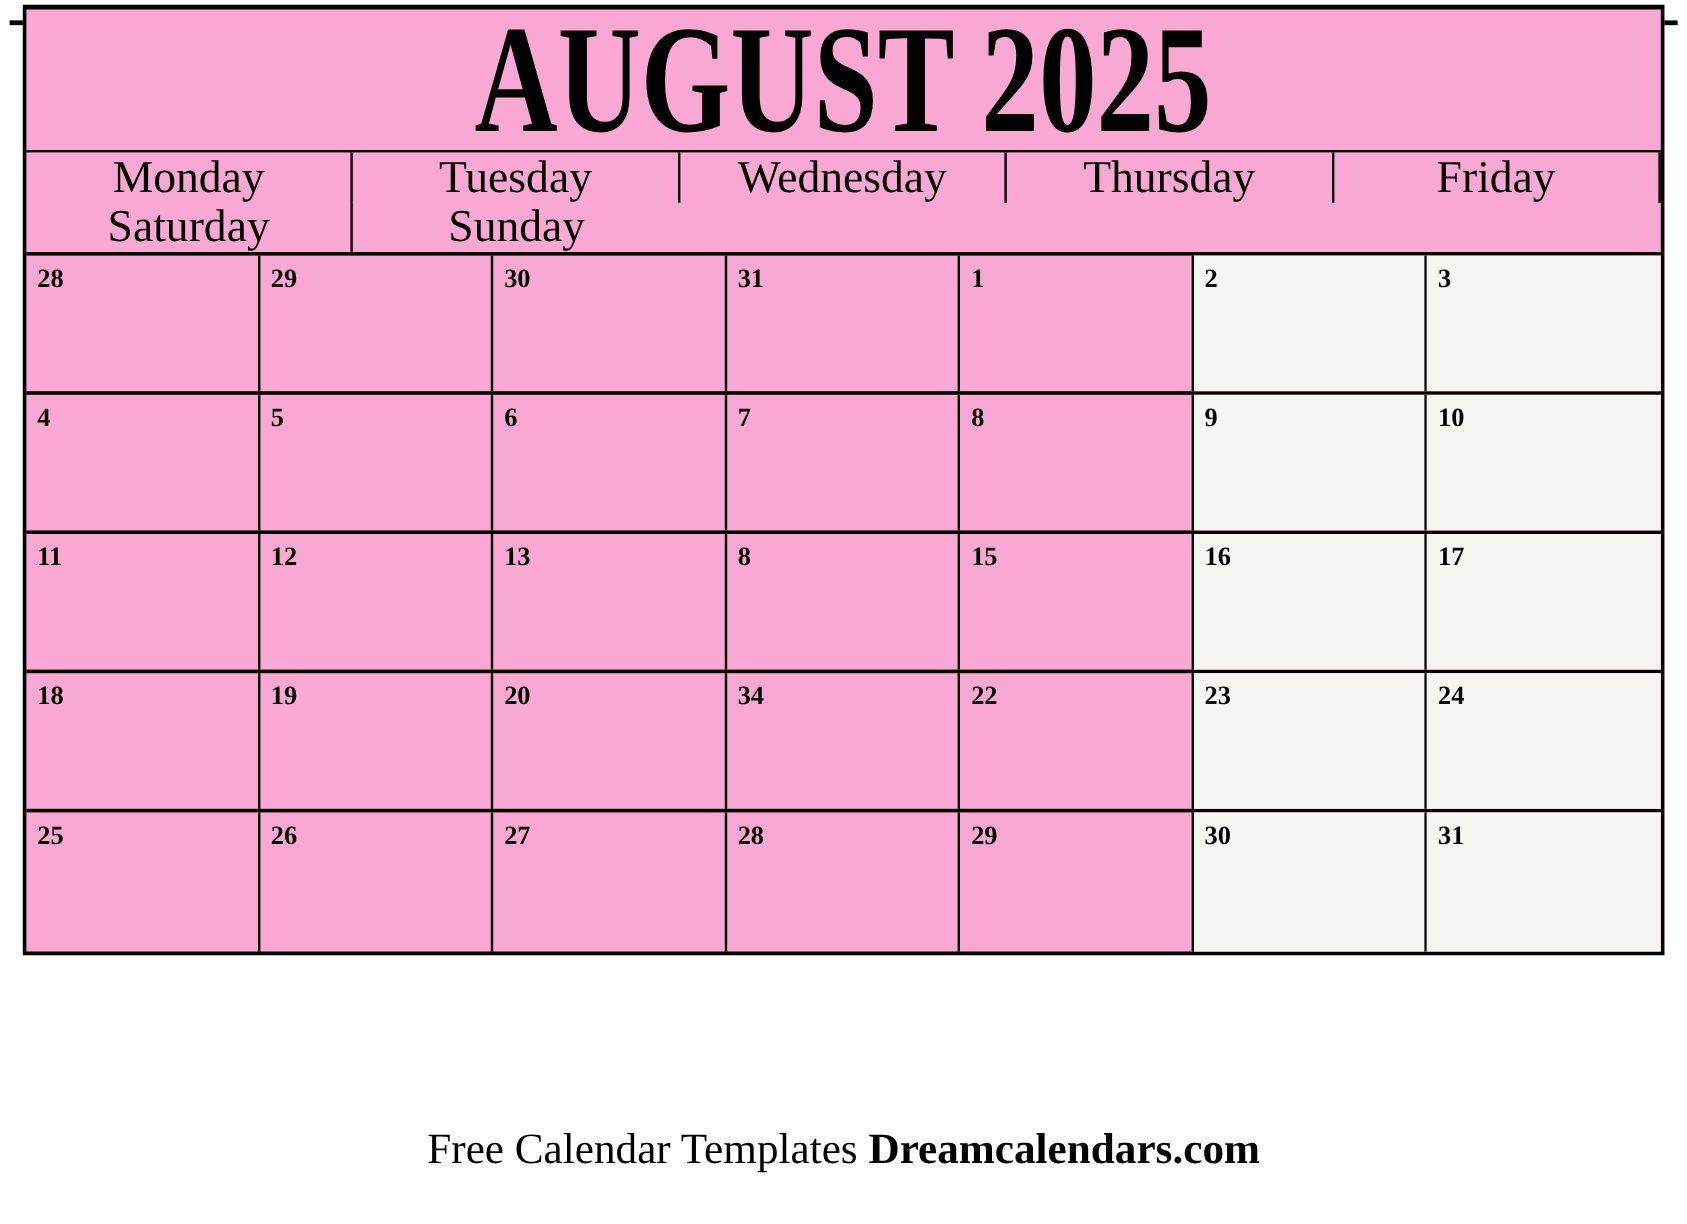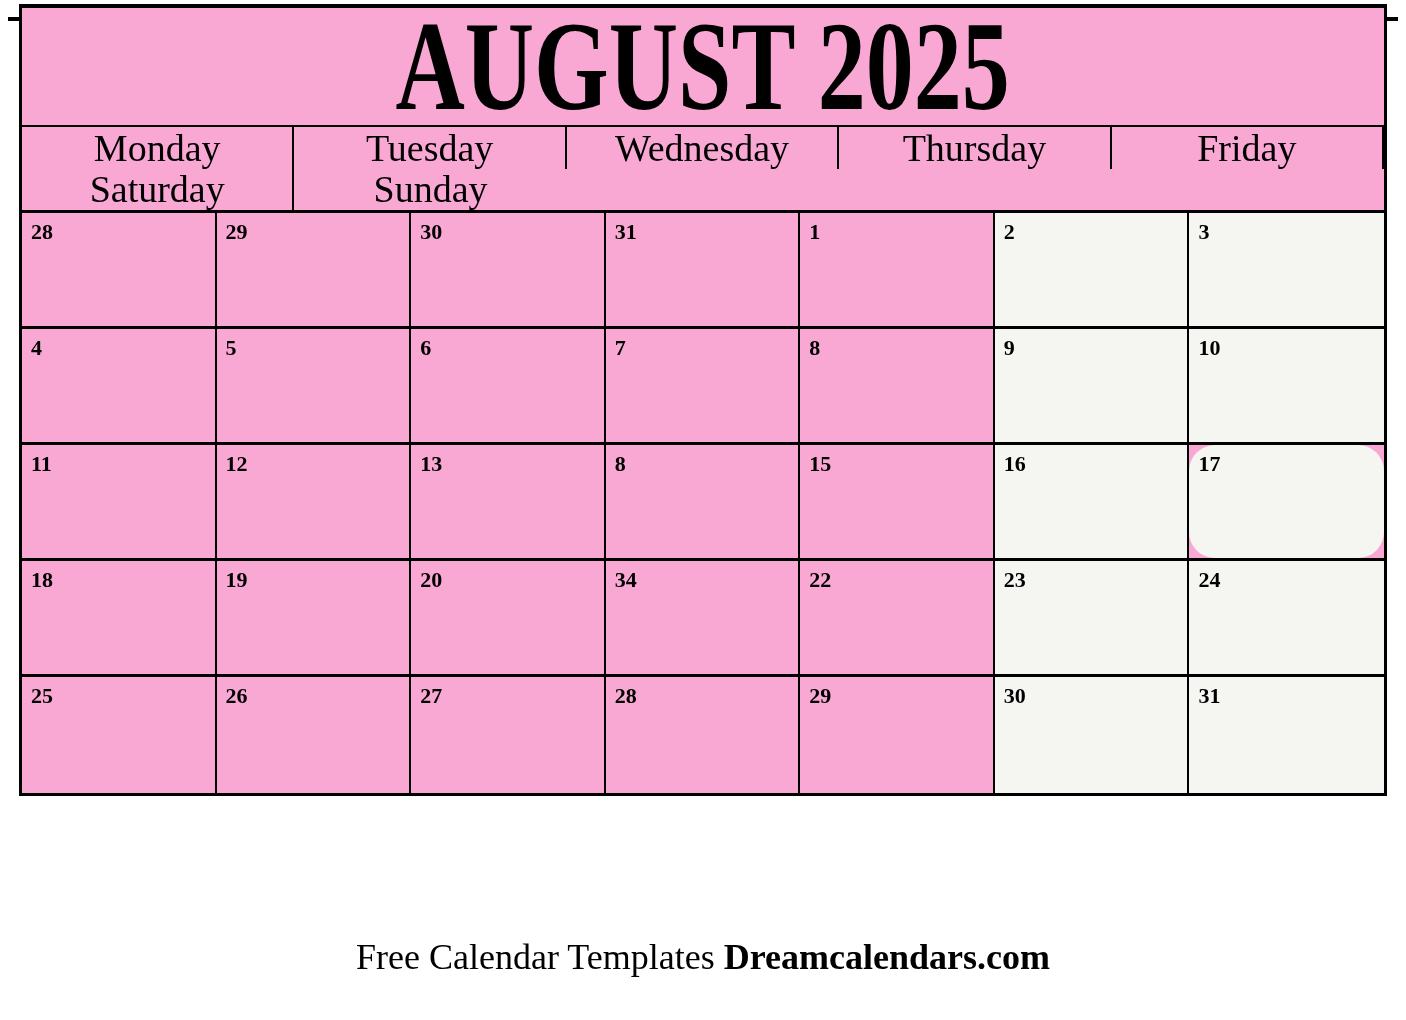--- a/index.html
+++ b/index.html
@@ -132,21 +132,21 @@
         <div class="day-cell" style="background: rgb(245, 245, 242);"><span class="day-number">9</span></div>
         <div class="day-cell" style="background: rgb(245, 245, 242);"><span class="day-number">10</span></div>
       </div>
       <div class="week-row">
         <div class="day-cell"><span class="day-number">11</span></div>
         <div class="day-cell"><span class="day-number">12</span></div>
         <div class="day-cell"><span class="day-number">13</span></div>
         <div class="day-cell"><span class="day-number">8</span></div>
         <div class="day-cell"><span class="day-number">15</span></div>
         <div class="day-cell" style="background: rgb(245, 245, 242);"><span class="day-number">16</span></div>
-        <div class="day-cell" style="background: rgb(245, 245, 242); border-radius: 26px;"><span class="day-number">17</span></div>
+        <div class="day-cell" style="background: rgb(245, 245, 242);"><span class="day-number">17</span></div>
       </div>
       <div class="week-row">
         <div class="day-cell"><span class="day-number">18</span></div>
         <div class="day-cell"><span class="day-number">19</span></div>
         <div class="day-cell"><span class="day-number">20</span></div>
         <div class="day-cell"><span class="day-number">34</span></div>
         <div class="day-cell"><span class="day-number">22</span></div>
         <div class="day-cell" style="background: rgb(245, 245, 242);"><span class="day-number">23</span></div>
         <div class="day-cell" style="background: rgb(245, 245, 242);"><span class="day-number">24</span></div>
       </div>

